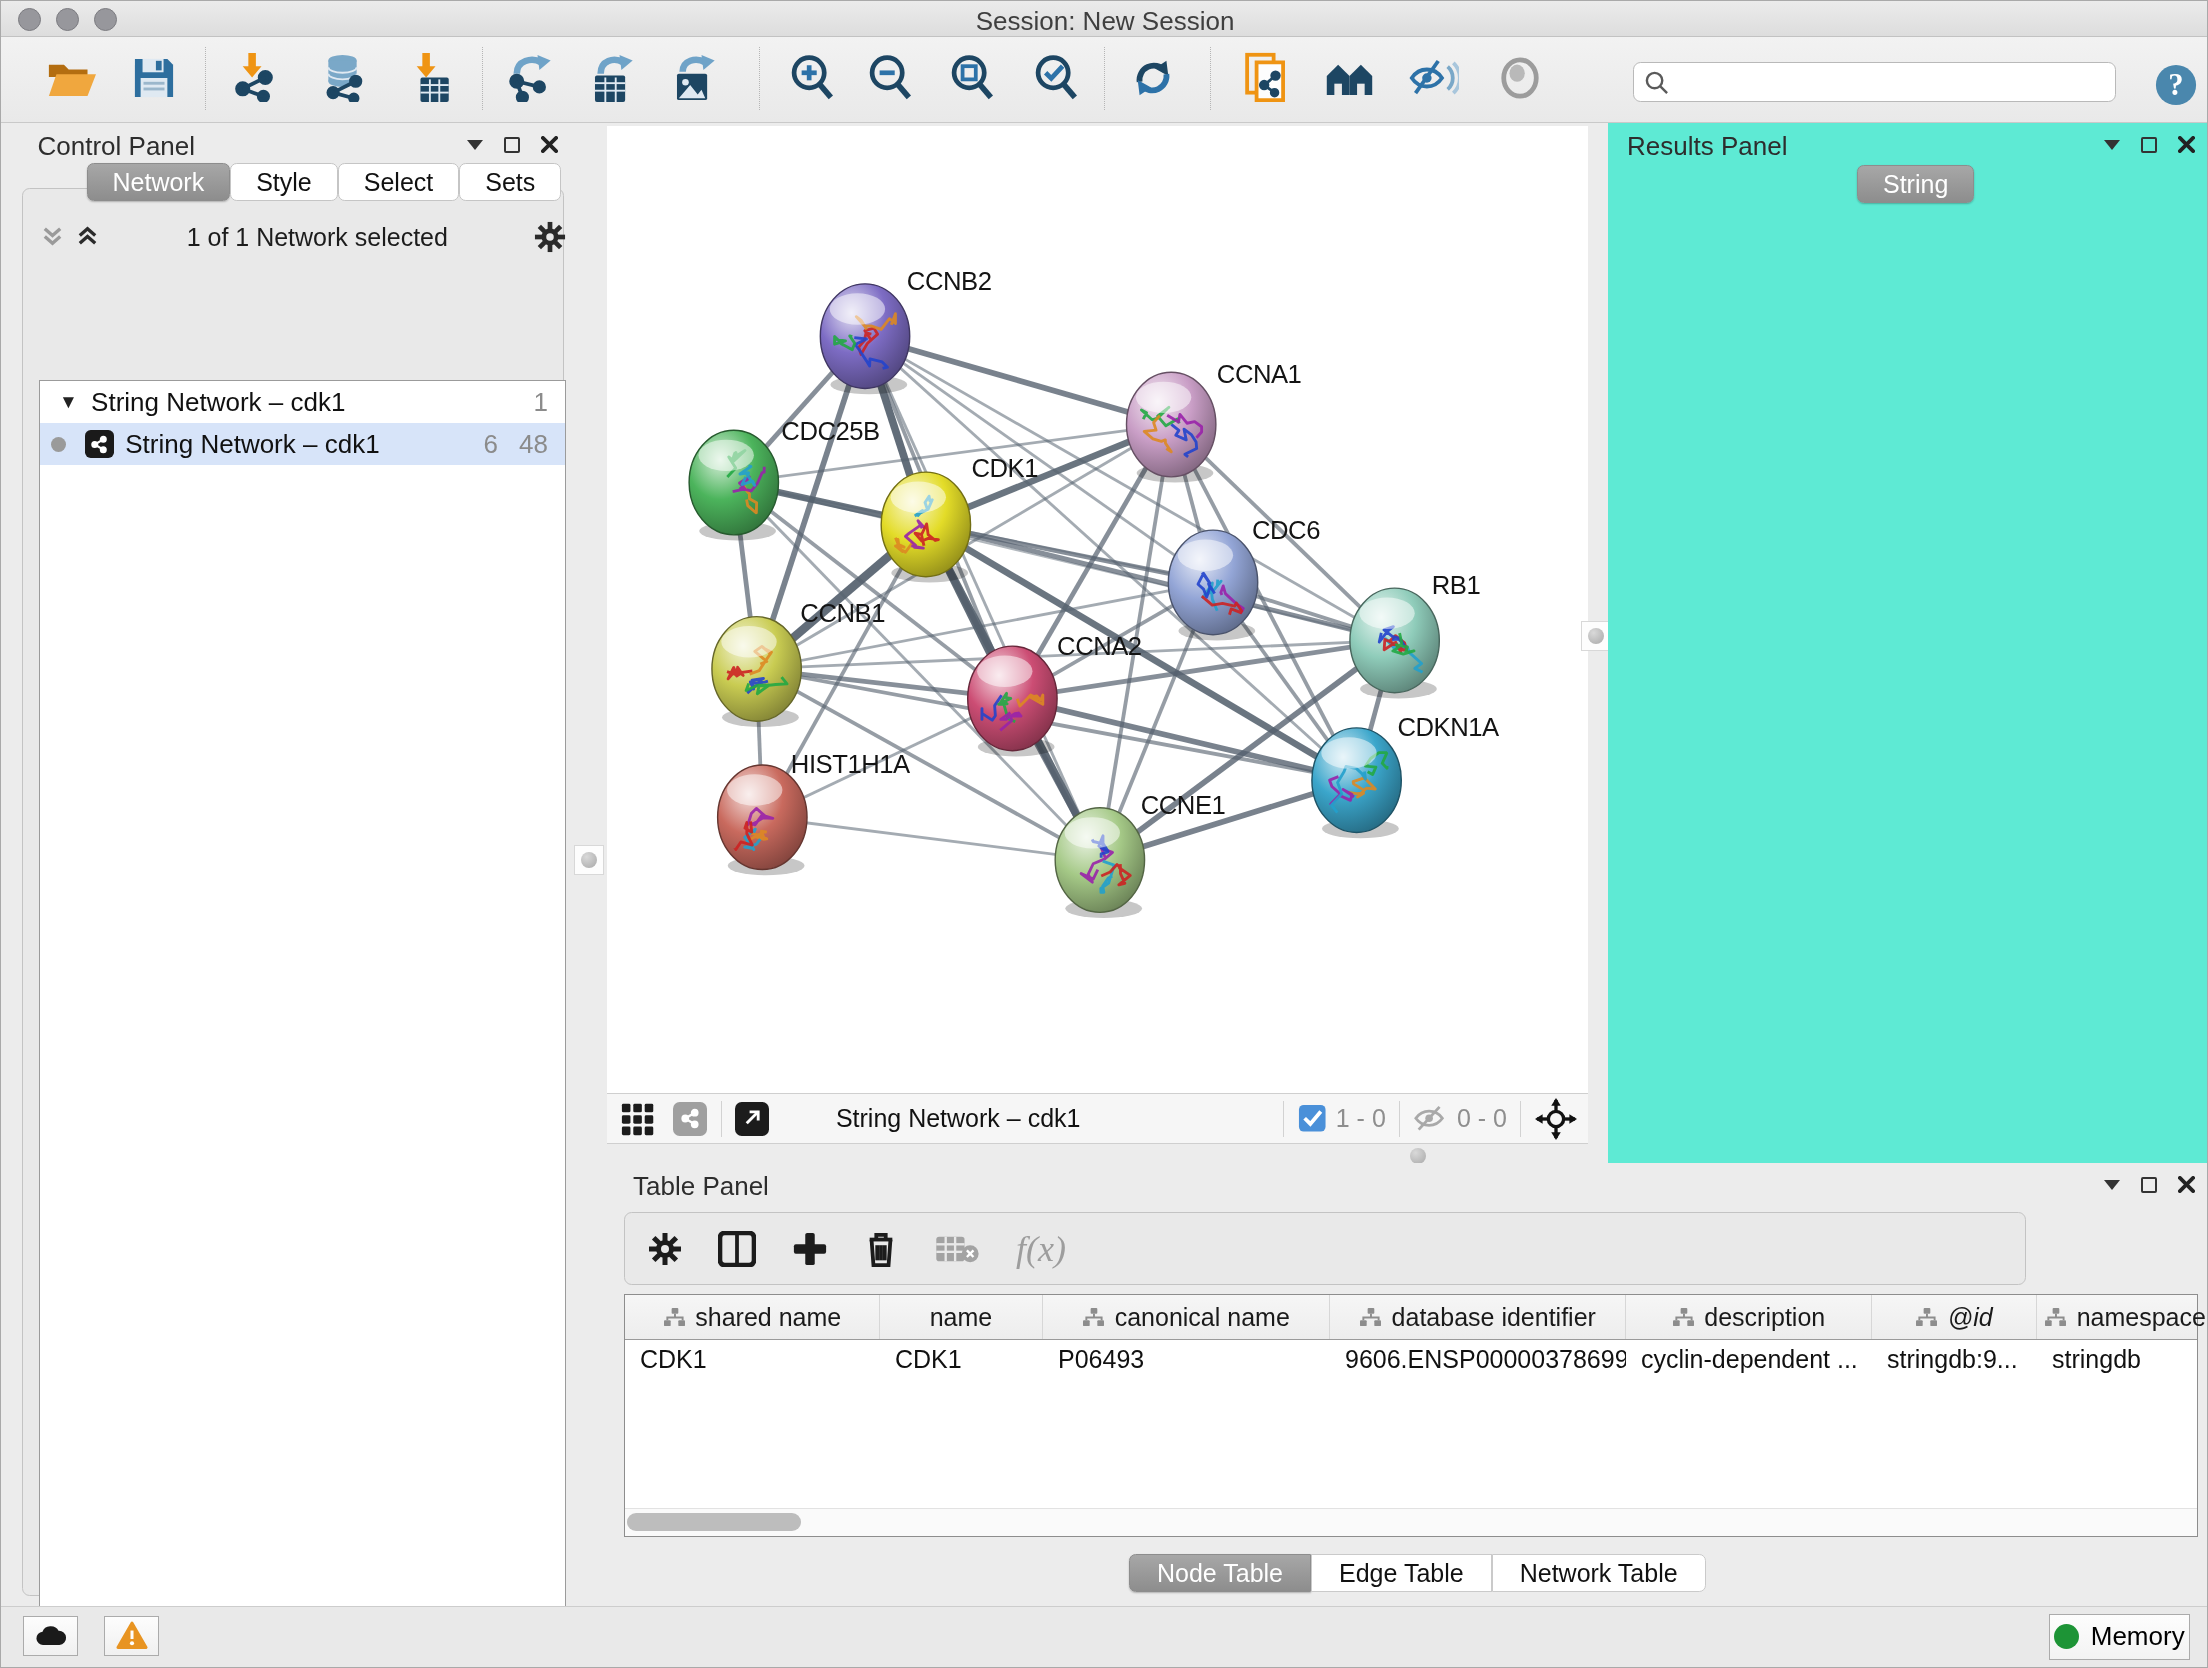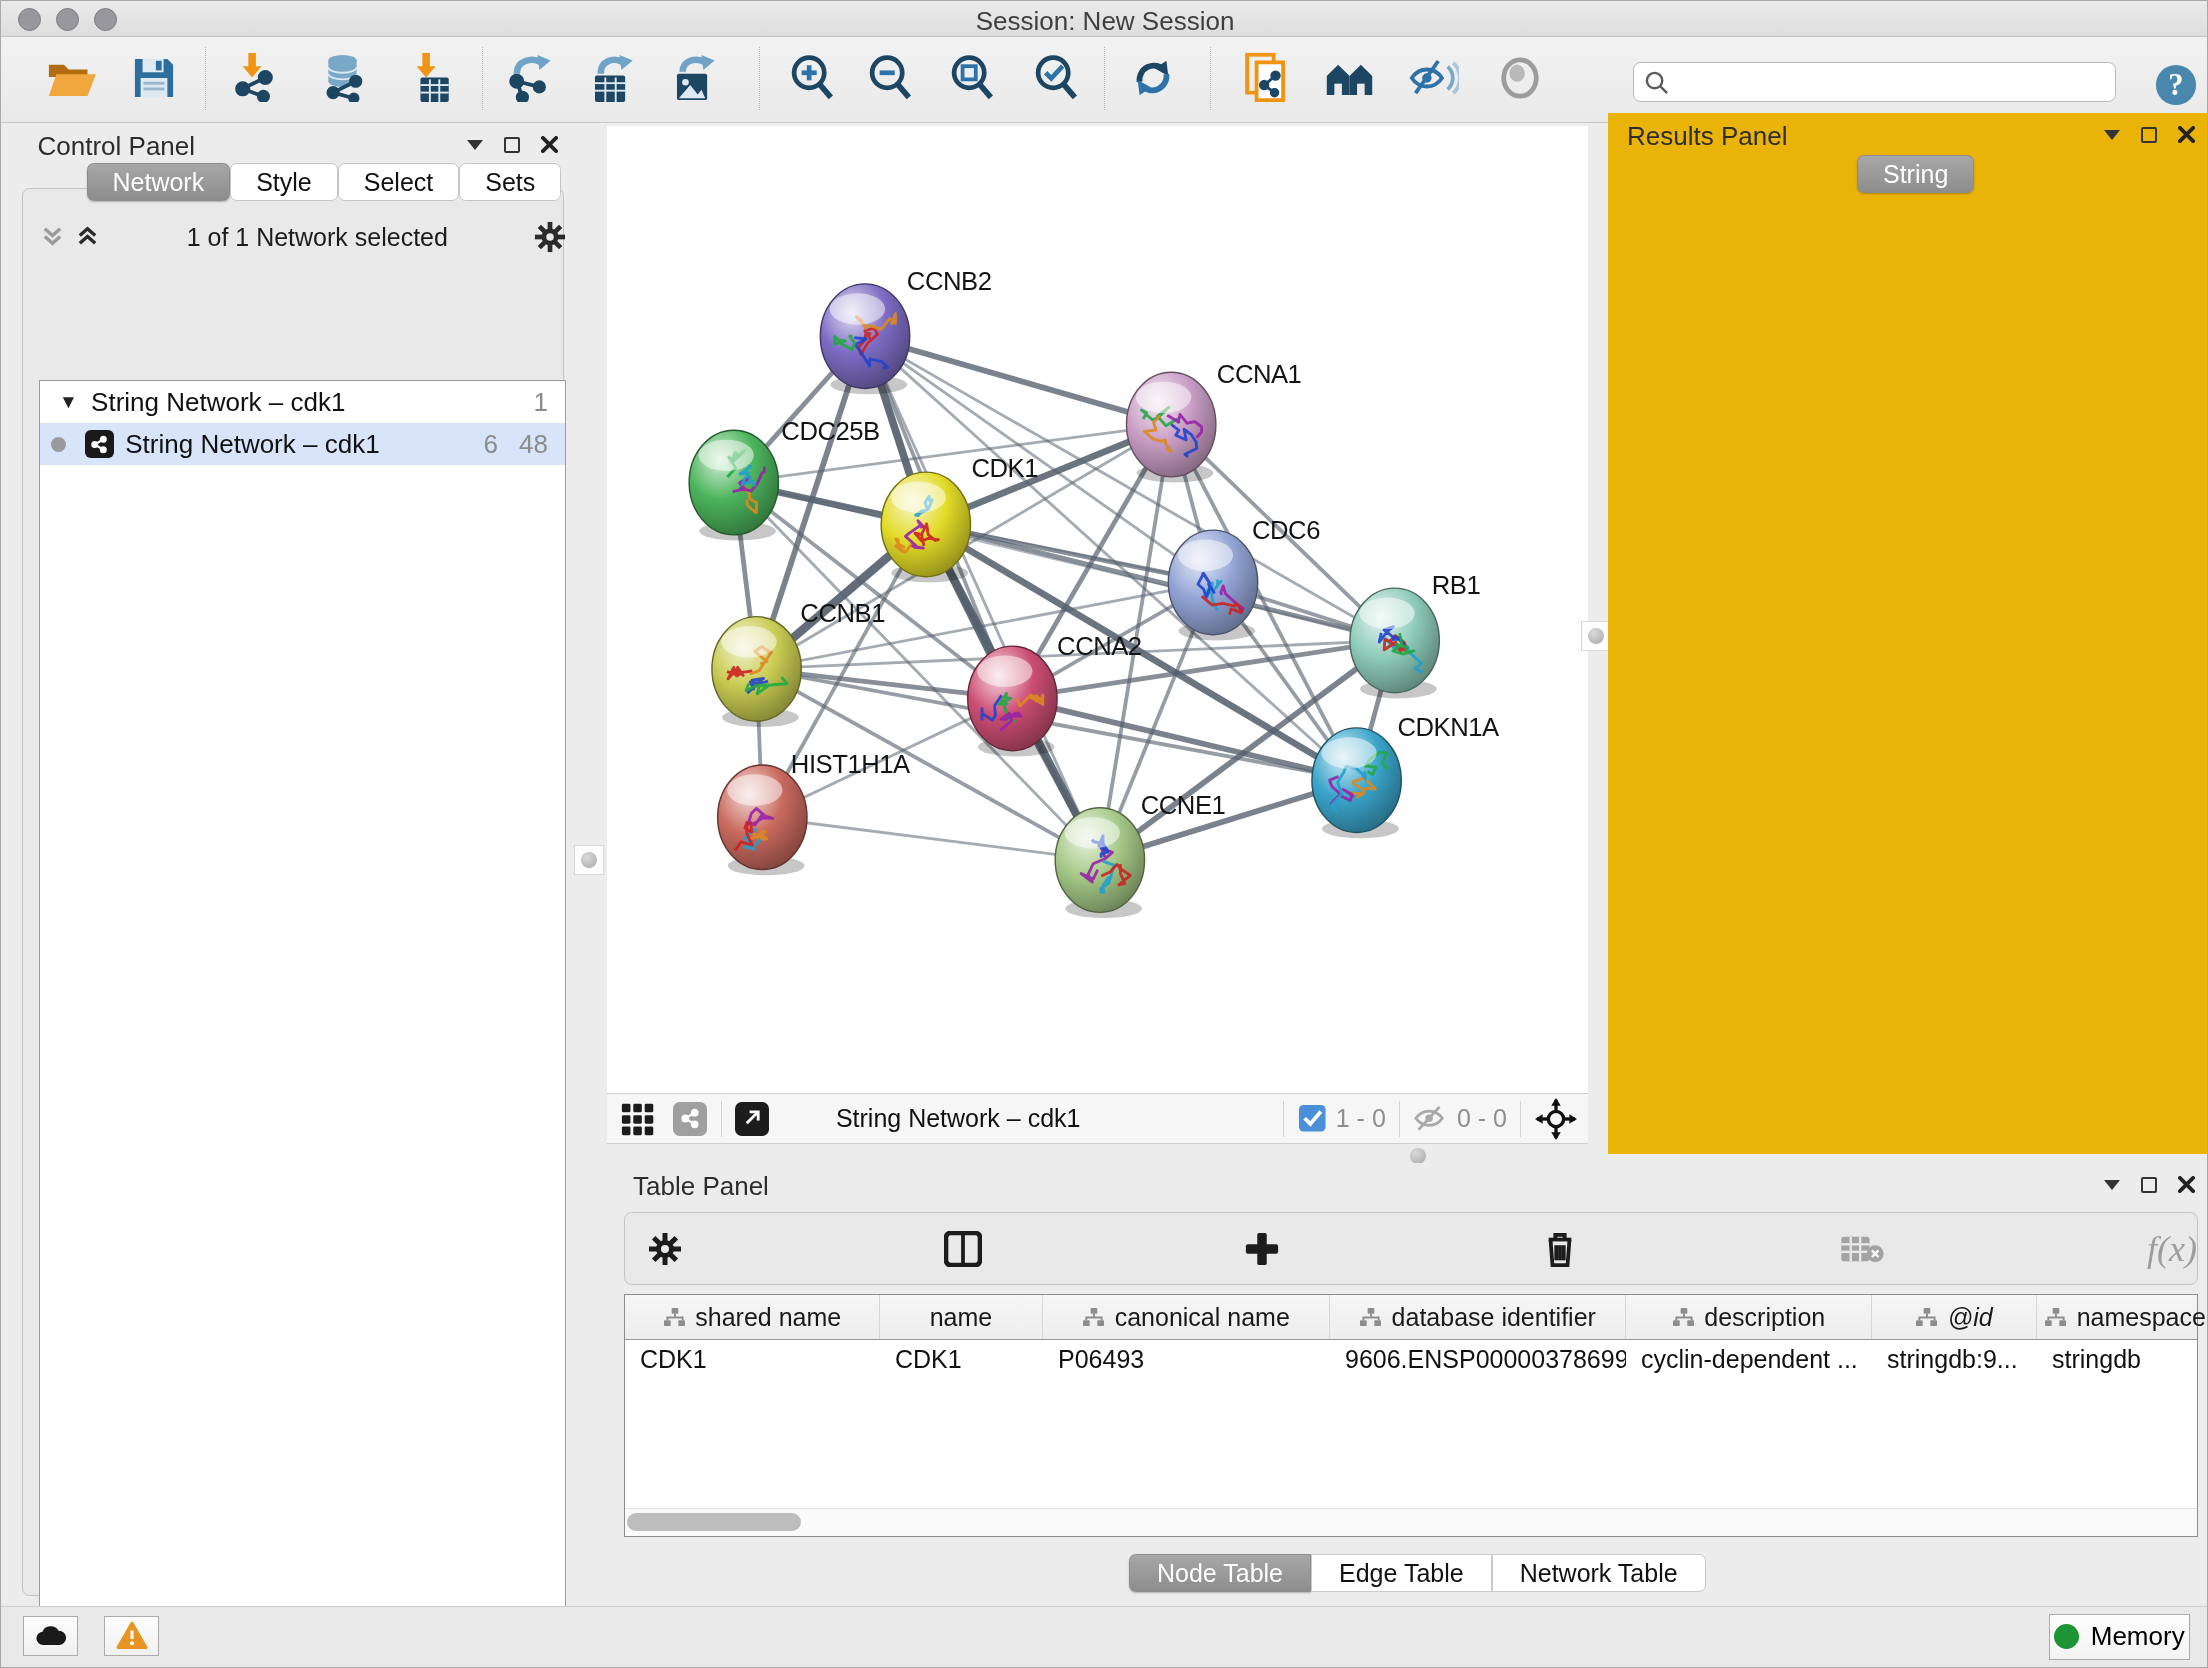--- a/index.html
+++ b/index.html
@@ -44,21 +44,21 @@
   .ns-txt{font-size:25px;color:#8e8e8e;}
   .blk-chip{width:34px;height:34px;border-radius:6.7px;background:#1c1c1c;display:flex;align-items:center;justify-content:center;}
   .gray-chip{width:34px;height:34px;border-radius:6.7px;background:#9f9f9f;display:flex;align-items:center;justify-content:center;}
 
   
   .split-handle{width:30px;height:30px;background:#fdfdfd;border:1px solid #d8d8d8;display:flex;align-items:center;justify-content:center;}
   .split-dot{width:16px;height:16px;border-radius:50%;background:radial-gradient(circle at 35% 30%,#d9d9d9,#a8a8a8);}
   .serif{font-family:"Liberation Serif",serif;}
 
   
-  #tbl-toolbar{left:623px;top:1211px;width:1574px;height:73px;justify-content:space-between;}
+  #tbl-toolbar{left:623px;top:1211px;width:1402px;height:73px;}
   #tbl-box{left:623px;top:1294px;width:1574px;height:243px;background:#ffffff;border:1.9px solid #8d8d8d;}
   #tbl-header{display:flex;height:45px;background:linear-gradient(#f6f6f6,#ededed);border-bottom:1.9px solid #9a9a9a;text-align:right;}
   .th{display:flex;align-items:center;justify-content:center;gap:9.5px;font-size:25px;color:#1a1a1a;border-right:1px solid #d7d7d7;overflow:hidden;flex:0 0 auto;}
   #tbl-row{display:flex;height:38px;font-size:25px;color:#111;}
   .td{padding-left:15px;display:flex;align-items:center;overflow:hidden;white-space:nowrap;flex:0 0 auto;}
   #tbl-hscroll{left:0;bottom:0;width:100%;height:28.5px;background:#fafafa;border-top:1px solid #e2e2e2;}
   #tbl-thumb{left:1.9px;top:4.8px;width:174px;height:18px;background:#bdbdbd;border-radius:9.5px;}
   .btab{height:38px;padding:0 27px;display:flex;align-items:center;font-size:25px;background:#fff;border:1px solid #cacaca;color:#111;}
 
   
@@ -706,21 +706,21 @@
       </g>
     </svg>
   </div>
 
   <div class="abs split-dot" style="left:1409px;top:1147px"></div>
 
   <div class="abs split-handle" style="left:1580px;top:620px">
       <div class="split-dot"></div>
     </div>
 
-  <div class="abs" style="left:1607px;top:112px;width:601px;height:1041px;background:#eab308">
+  <div class="abs" style="left:1607px;top:122px;width:601px;height:1041px;background:#5eead4">
     <div class="abs panel-title" style="left:19px;top:7.6px">Results Panel</div>
     <div class="abs win-icons" style="left:496px;top:13.3px">
       <div class="mini-tri"></div>
       <div class="mini-box"></div>
       <svg width="17" height="17" viewBox="0 0 18 18">
         <g stroke="#222" stroke-width="4" stroke-linecap="round">
             <line x1="2" y1="2" x2="16" y2="16"></line>
             <line x1="16" y1="2" x2="2" y2="16"></line>
           </g>
       </svg>

